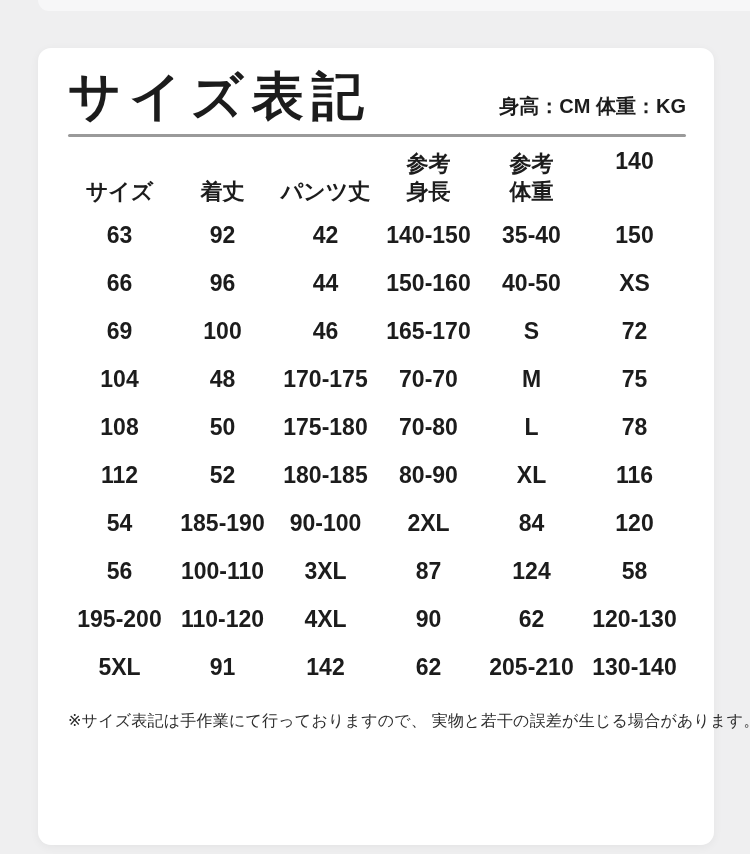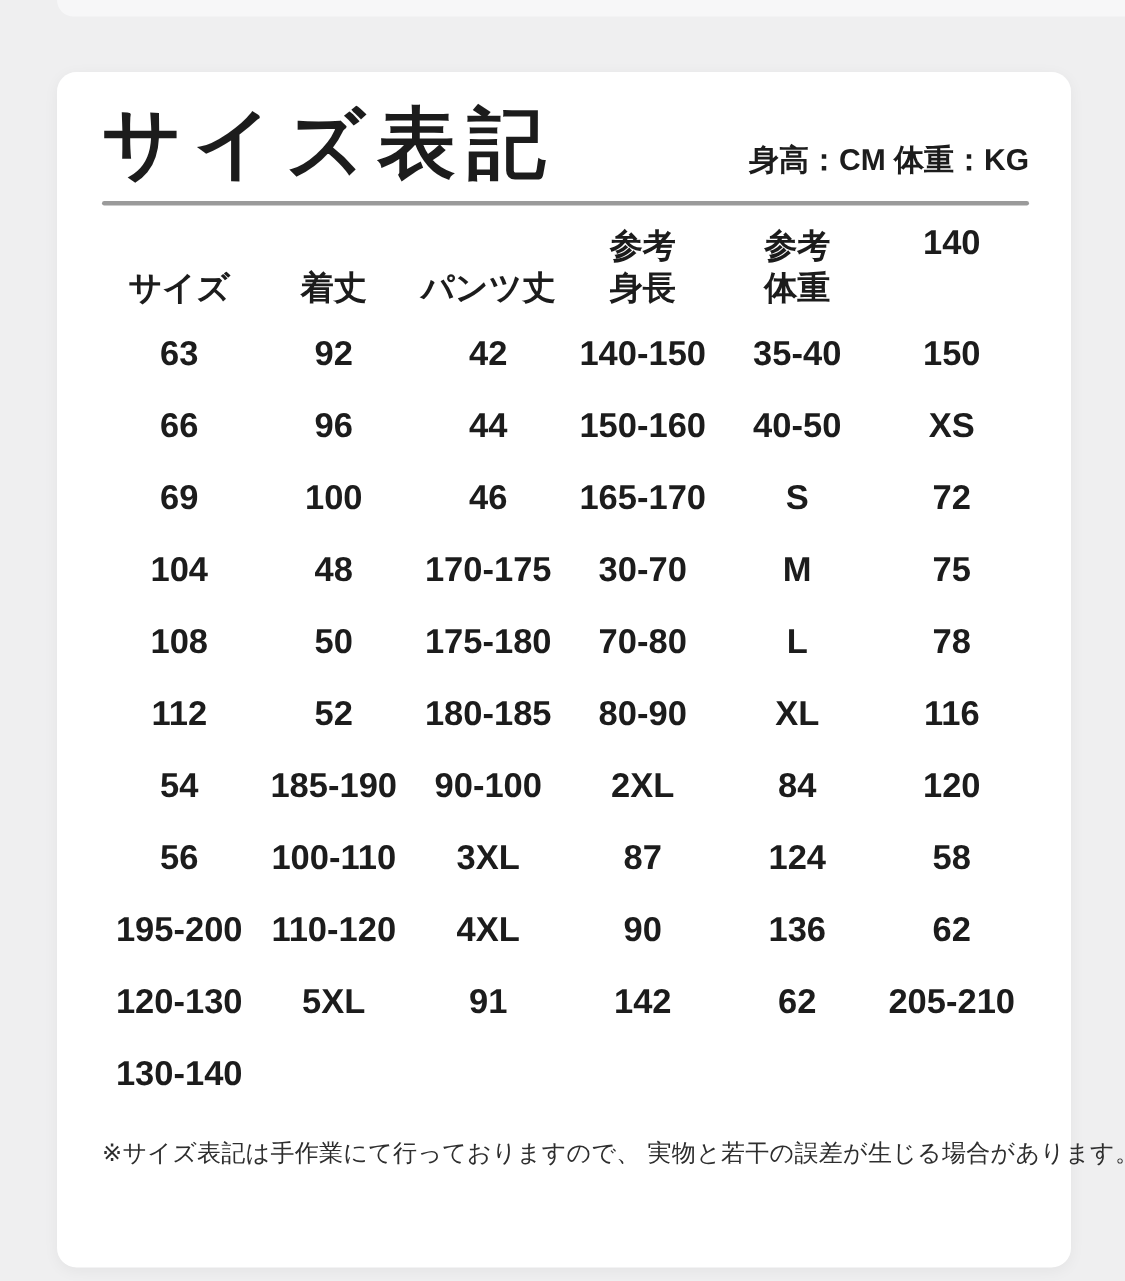--- a/index.html
+++ b/index.html
@@ -147,21 +147,21 @@
         <div class="td">XS</div>
         <div class="td">69</div>
         <div class="td">100</div>
         <div class="td">46</div>
         <div class="td">165-170</div>
         <div class="td">S</div>
         <div class="td">72</div>
         <div class="td">104</div>
         <div class="td">48</div>
         <div class="td">170-175</div>
-        <div class="td">30-70</div>
+        <div class="td">70-70</div>
         <div class="td">M</div>
         <div class="td">75</div>
         <div class="td">108</div>
         <div class="td">50</div>
         <div class="td">175-180</div>
         <div class="td">70-80</div>
         <div class="td">L</div>
         <div class="td">78</div>
         <div class="td">112</div>
         <div class="td">52</div>
@@ -178,21 +178,20 @@
         <div class="td">56</div>
         <div class="td">100-110</div>
         <div class="td">3XL</div>
         <div class="td">87</div>
         <div class="td">124</div>
         <div class="td">58</div>
         <div class="td">195-200</div>
         <div class="td">110-120</div>
         <div class="td">4XL</div>
         <div class="td">90</div>
-        <div class="td">136</div>
         <div class="td">62</div>
         <div class="td">120-130</div>
         <div class="td">5XL</div>
         <div class="td">91</div>
         <div class="td">142</div>
         <div class="td">62</div>
         <div class="td">205-210</div>
         <div class="td">130-140</div>
       </div>
 

